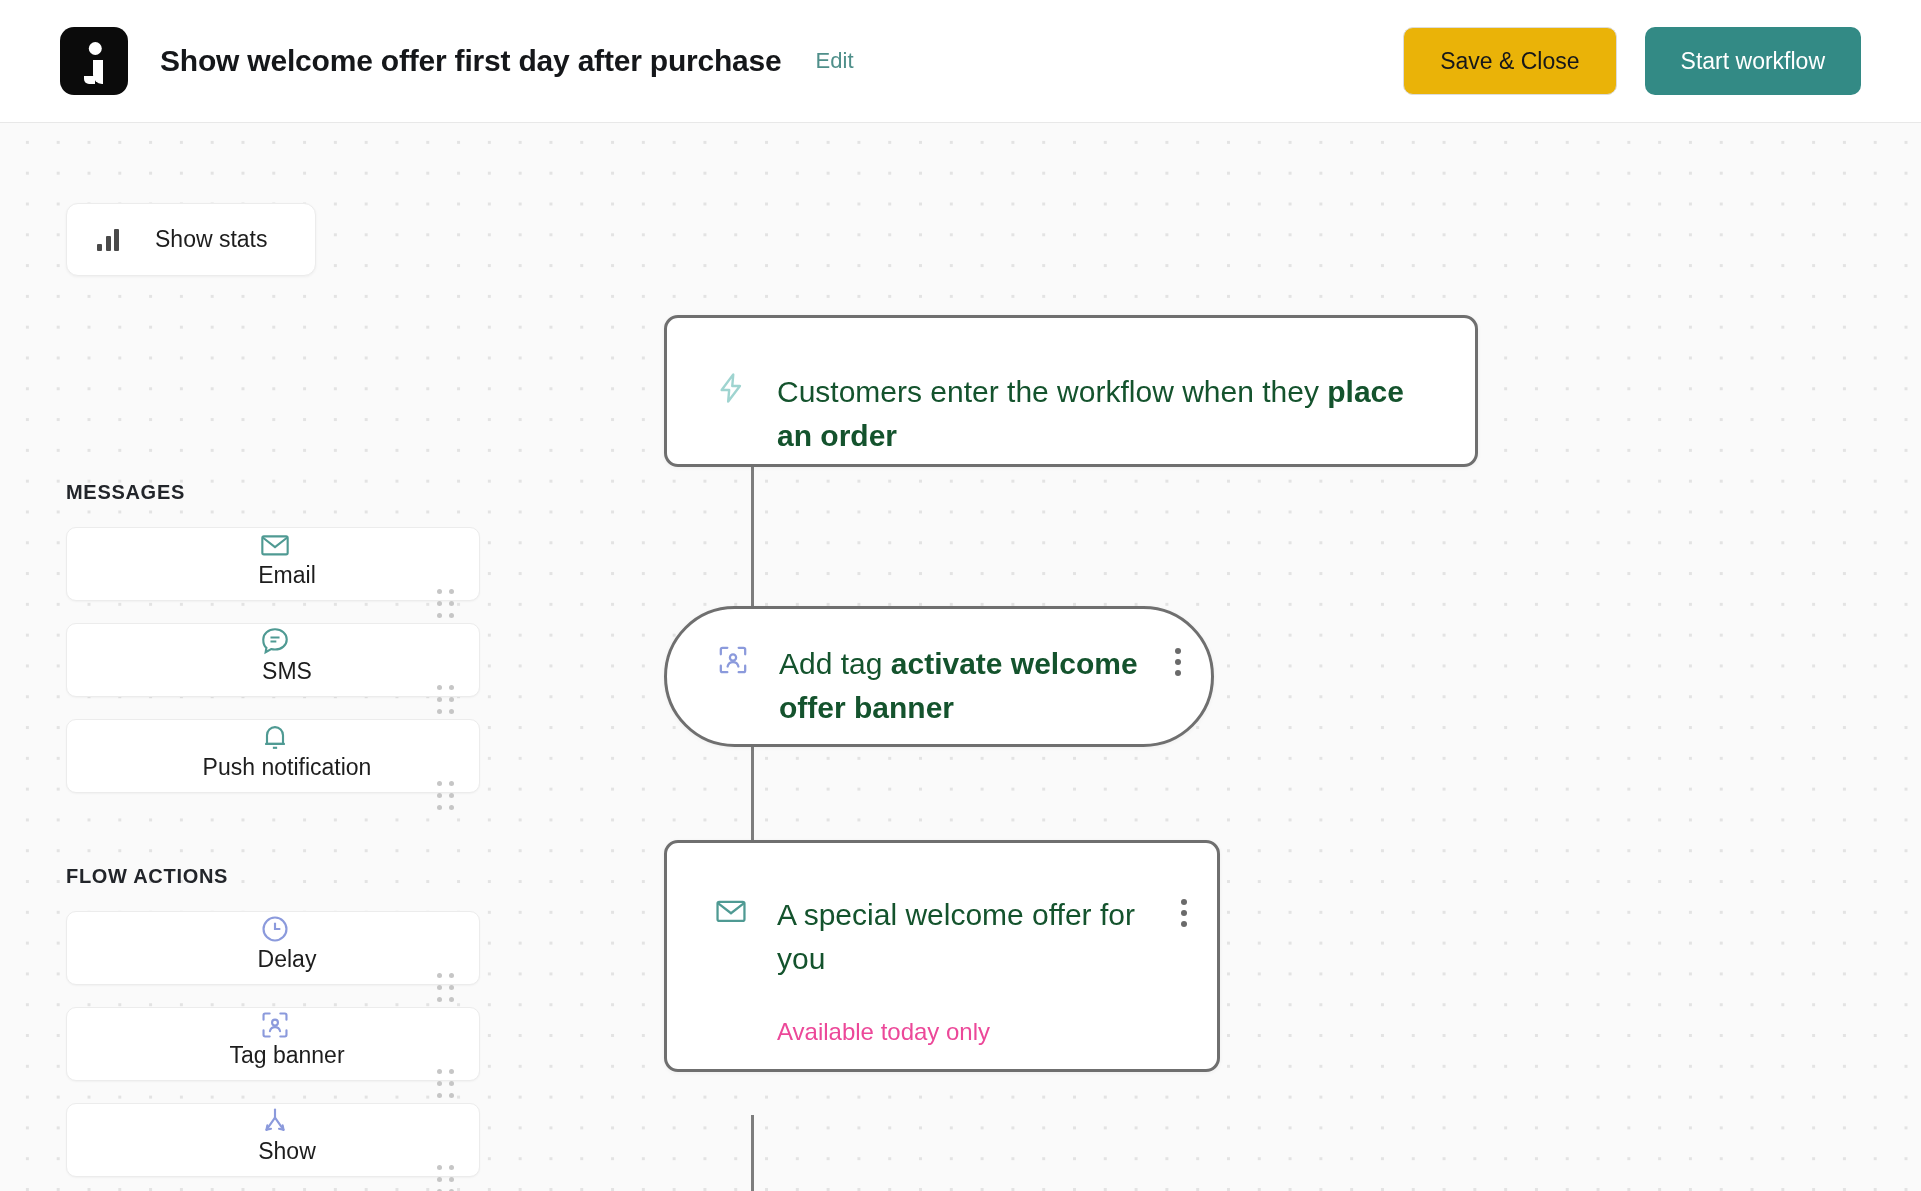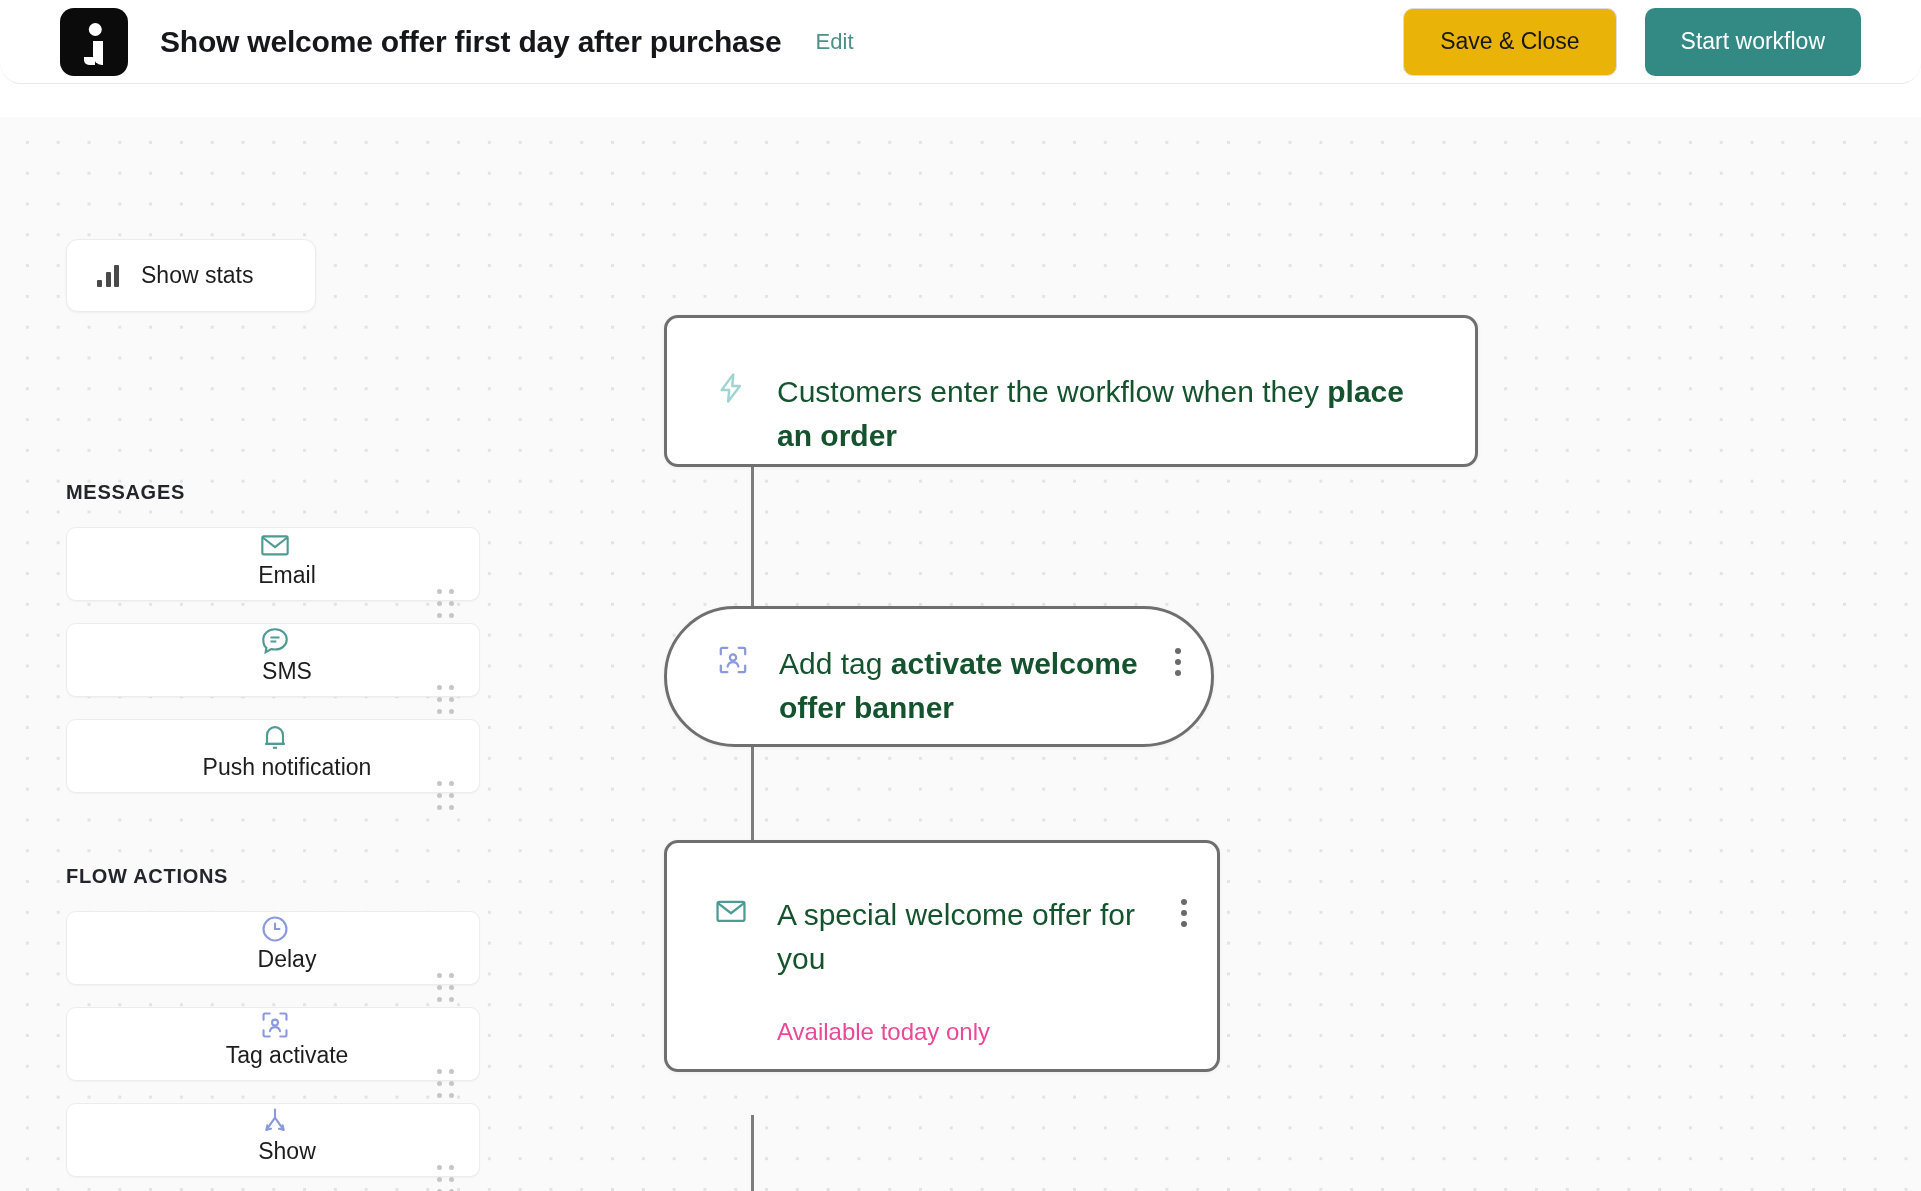--- a/index.html
+++ b/index.html
@@ -6,26 +6,25 @@
   html, body {
     width: 1921px; height: 1191px;
     font-family: "Liberation Sans", sans-serif;
     background: #ffffff;
     overflow: hidden;
   }
 
   
   .topbar {
     position: absolute; top: 0; left: 0;
-    width: 1921px; height: 84px;
+    width: 1921px; height: 123px;
     background: #ffffff;
     border-bottom: 1px solid #e8e8e8;
     display: flex; align-items: center;
     z-index: 40;
-    border-radius: 21px;
   }
   .logo {
     width: 68px; height: 68px;
     margin-left: 60px;
     background: #0b0b0b;
     border-radius: 14px;
     position: relative; flex: 0 0 auto;
   }
   .logo .dot {
     position: absolute; left: 50%; top: 15px;
@@ -88,22 +87,22 @@
     position: absolute; top: 0; left: 0;
     width: 540px; height: 100%;
     padding: 0;
   }
   .show-stats {
     position: absolute; left: 66px; top: 86px;
     width: 250px; height: 73px;
     background: #ffffff; border: 1px solid #ececec;
     border-radius: 12px;
     box-shadow: 0 1px 3px rgba(0,0,0,0.05);
-    display: flex; align-items: center; gap: 22px;
-    padding-left: 30px; cursor: pointer; margin-top: 36px;
+    display: flex; align-items: center; gap: 36px;
+    padding-left: 30px; cursor: pointer;
   }
   .bar-icon { display: flex; align-items: flex-end; gap: 3.5px; height: 22px; }
   .bar-icon i { display: block; width: 5px; background: #4a4a4a; border-radius: 1px; }
   .bar-icon i:nth-child(1) { height: 7px; }
   .bar-icon i:nth-child(2) { height: 15px; }
   .bar-icon i:nth-child(3) { height: 22px; }
   .show-stats span { font-size: 23px; color: #1d1d1d; }
 
   .group-title {
     position: absolute; left: 66px;
@@ -299,21 +298,21 @@
       <span class="p-icon">
         <svg width="32" height="32" viewBox="0 0 24 24" fill="none" stroke="#8b9adc" stroke-width="1.6" stroke-linecap="round">
           <path d="M3.4 8V4.6a1.2 1.2 0 0 1 1.2-1.2H8"></path>
           <path d="M16 3.4h3.4a1.2 1.2 0 0 1 1.2 1.2V8"></path>
           <path d="M20.6 16v3.4a1.2 1.2 0 0 1-1.2 1.2H16"></path>
           <path d="M8 20.6H4.6a1.2 1.2 0 0 1-1.2-1.2V16"></path>
           <circle cx="12" cy="10.2" r="2.2"></circle>
           <path d="M8.2 16.6a3.9 3.9 0 0 1 7.6 0"></path>
         </svg>
       </span>
-      <span class="p-label">Tag activate</span>
+      <span class="p-label">Tag banner</span>
       <span class="drag-handle">
           <i></i>
           <i></i>
           <i></i>
           <i></i>
           <i></i>
           <i></i>
         </span>
     </div>
 

